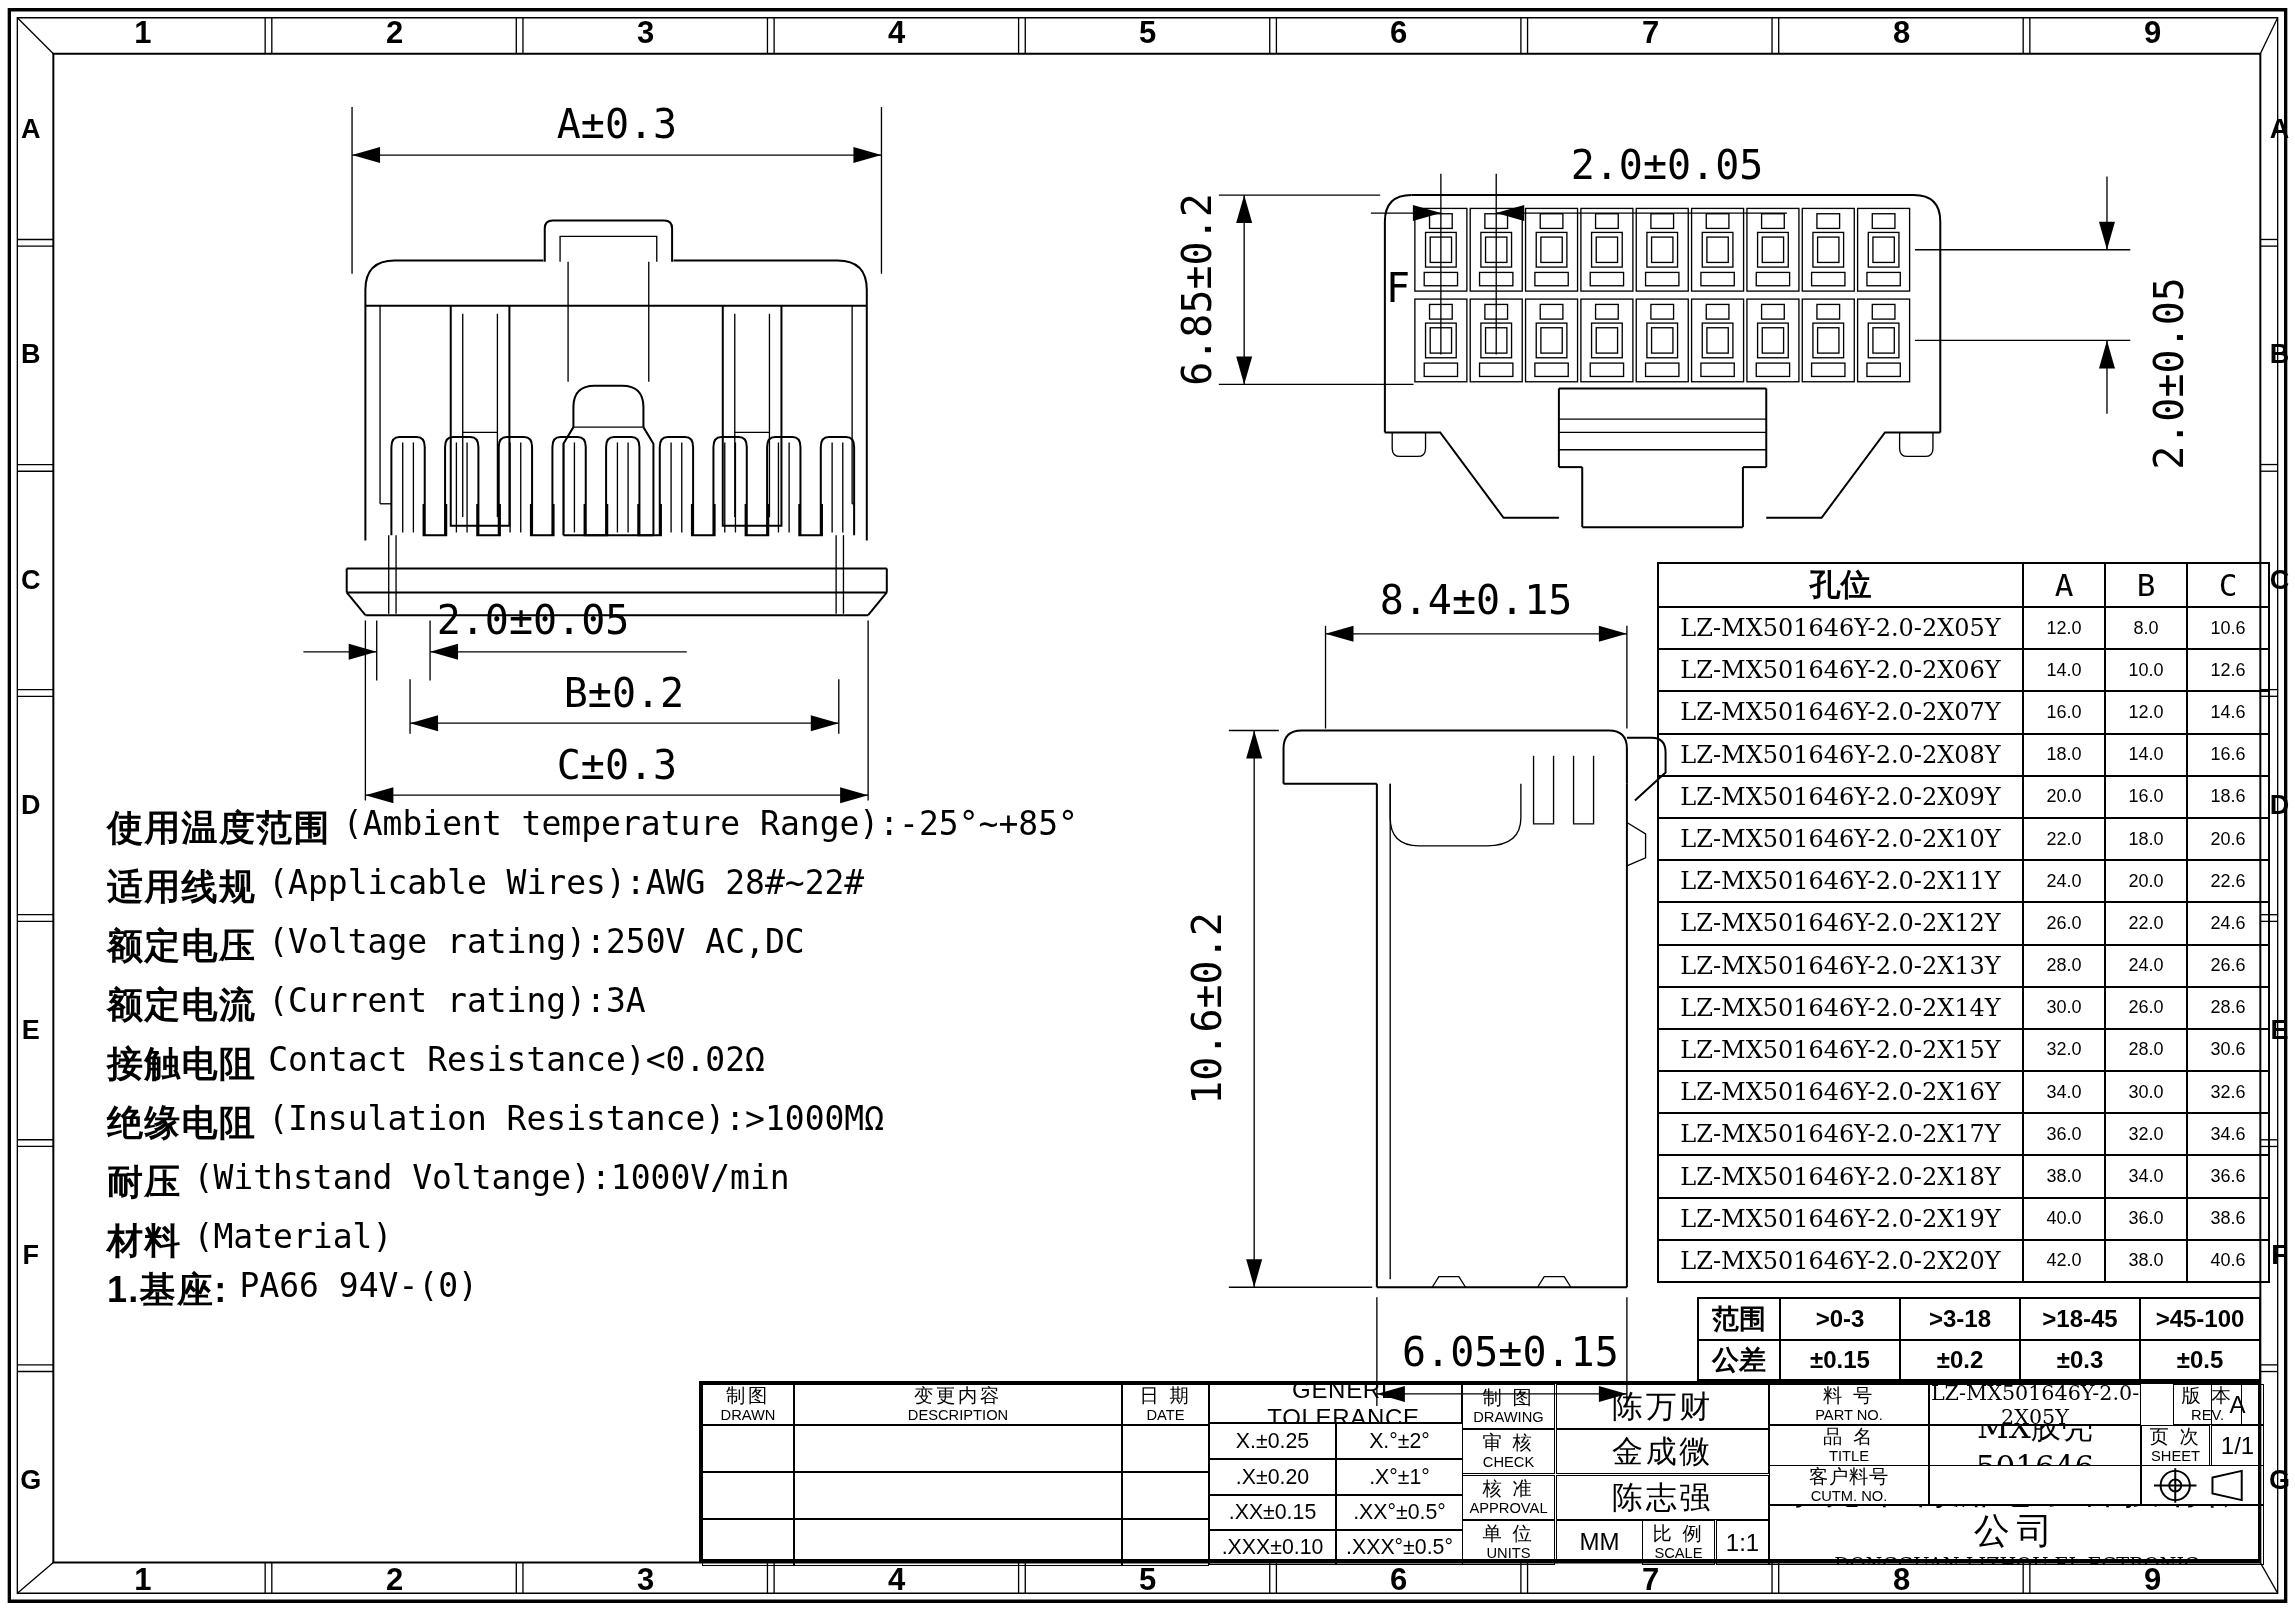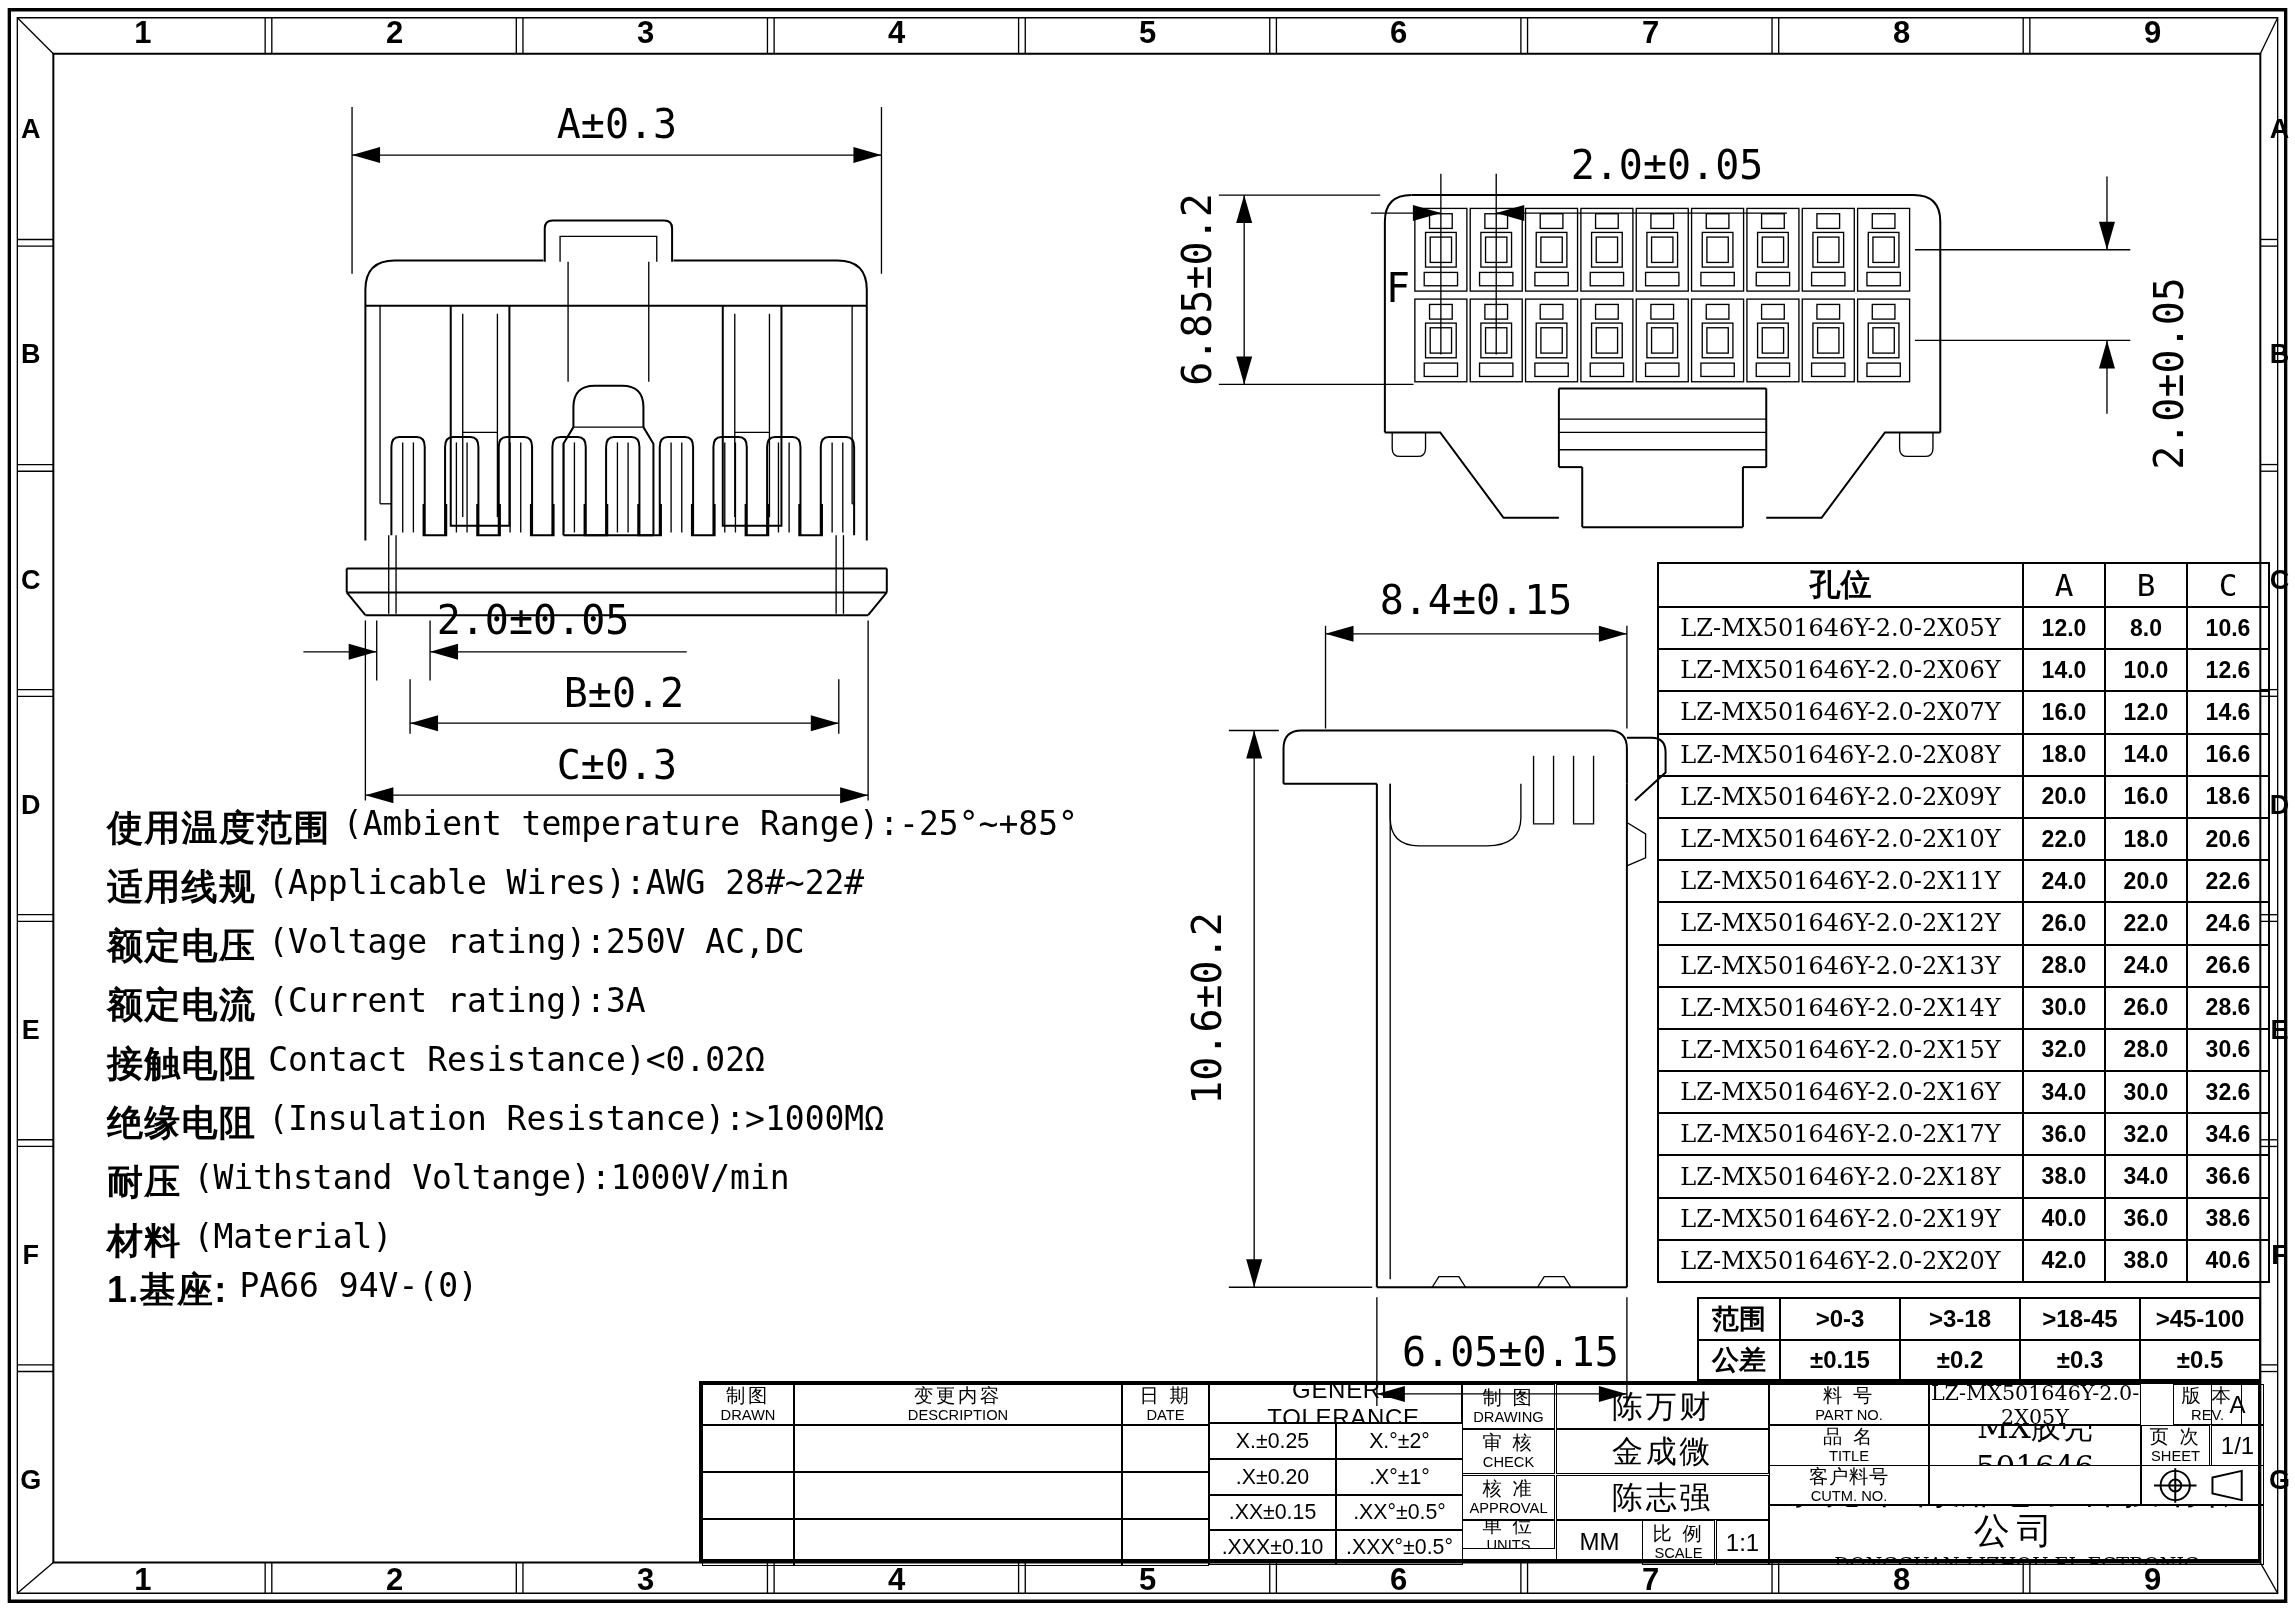--- a/index.html
+++ b/index.html
@@ -19,21 +19,21 @@
   .specs{position:absolute;left:107px;top:804px;width:1080px;}
   .spec-line{display:flex;align-items:flex-start;height:59px;white-space:nowrap;}
   .spec-line.compact{height:49px;}
   .spec-zh{font-size:36px;font-weight:bold;margin-right:12px;letter-spacing:1.3px;}
   .spec-en{font-family:"DejaVu Sans Mono",monospace;font-size:33px;}
   
   .ptable{position:absolute;left:1657px;top:562px;width:604px;height:721px;
           border-collapse:collapse;table-layout:fixed;border-radius:24px;}
   .ptable td{border:2px solid #000;text-align:center;vertical-align:middle;padding:0;overflow:hidden;}
   .ptable td.pn{font-family:"DejaVu Serif",serif;font-size:24px;}
-  .ptable td.num{font-size:23px;font-weight:700;}
+  .ptable td.num{font-size:18px;font-weight:400;}
   .ptable td.hd-cjk{font-size:31px;font-weight:bold;}
   .ptable td.hd-abc{font-family:"DejaVu Sans Mono",monospace;font-size:31px;}
   
   .ttable{position:absolute;left:1697px;top:1297px;width:564px;height:84px;
           border-collapse:collapse;table-layout:fixed;}
   .ttable td{border:2px solid #000;text-align:center;vertical-align:middle;padding:0;}
   .ttable td.lab{font-size:27px;font-weight:bold;}
   .ttable td.val{font-size:24px;font-weight:600;}
   
   .tblock{position:absolute;left:699px;top:1381px;width:1562px;height:181px;
@@ -625,21 +625,21 @@
     <div class="tc" style="left:854px;top:45px;width:213px;height:45px;">
       <span class="name">金成微</span>
     </div>
     <div class="tc" style="left:760px;top:91px;width:93px;height:45px;">
       <span class="zh">核 准</span>
         <span class="en">APPROVAL</span>
     </div>
     <div class="tc" style="left:854px;top:91px;width:213px;height:45px;">
       <span class="name">陈志强</span>
     </div>
-    <div class="tc" style="left:760px;top:136px;width:93px;height:29px;">
+    <div class="tc" style="left:760px;top:136px;width:93px;height:45px;">
       <span class="zh">单 位</span>
         <span class="en">UNITS</span>
     </div>
     <div class="tc" style="left:854px;top:136px;width:87px;height:43px;">
       <span class="big">MM</span>
     </div>
     <div class="tc" style="left:940px;top:136px;width:73px;height:45px;">
       <span class="zh">比 例</span>
         <span class="en">SCALE</span>
     </div>

